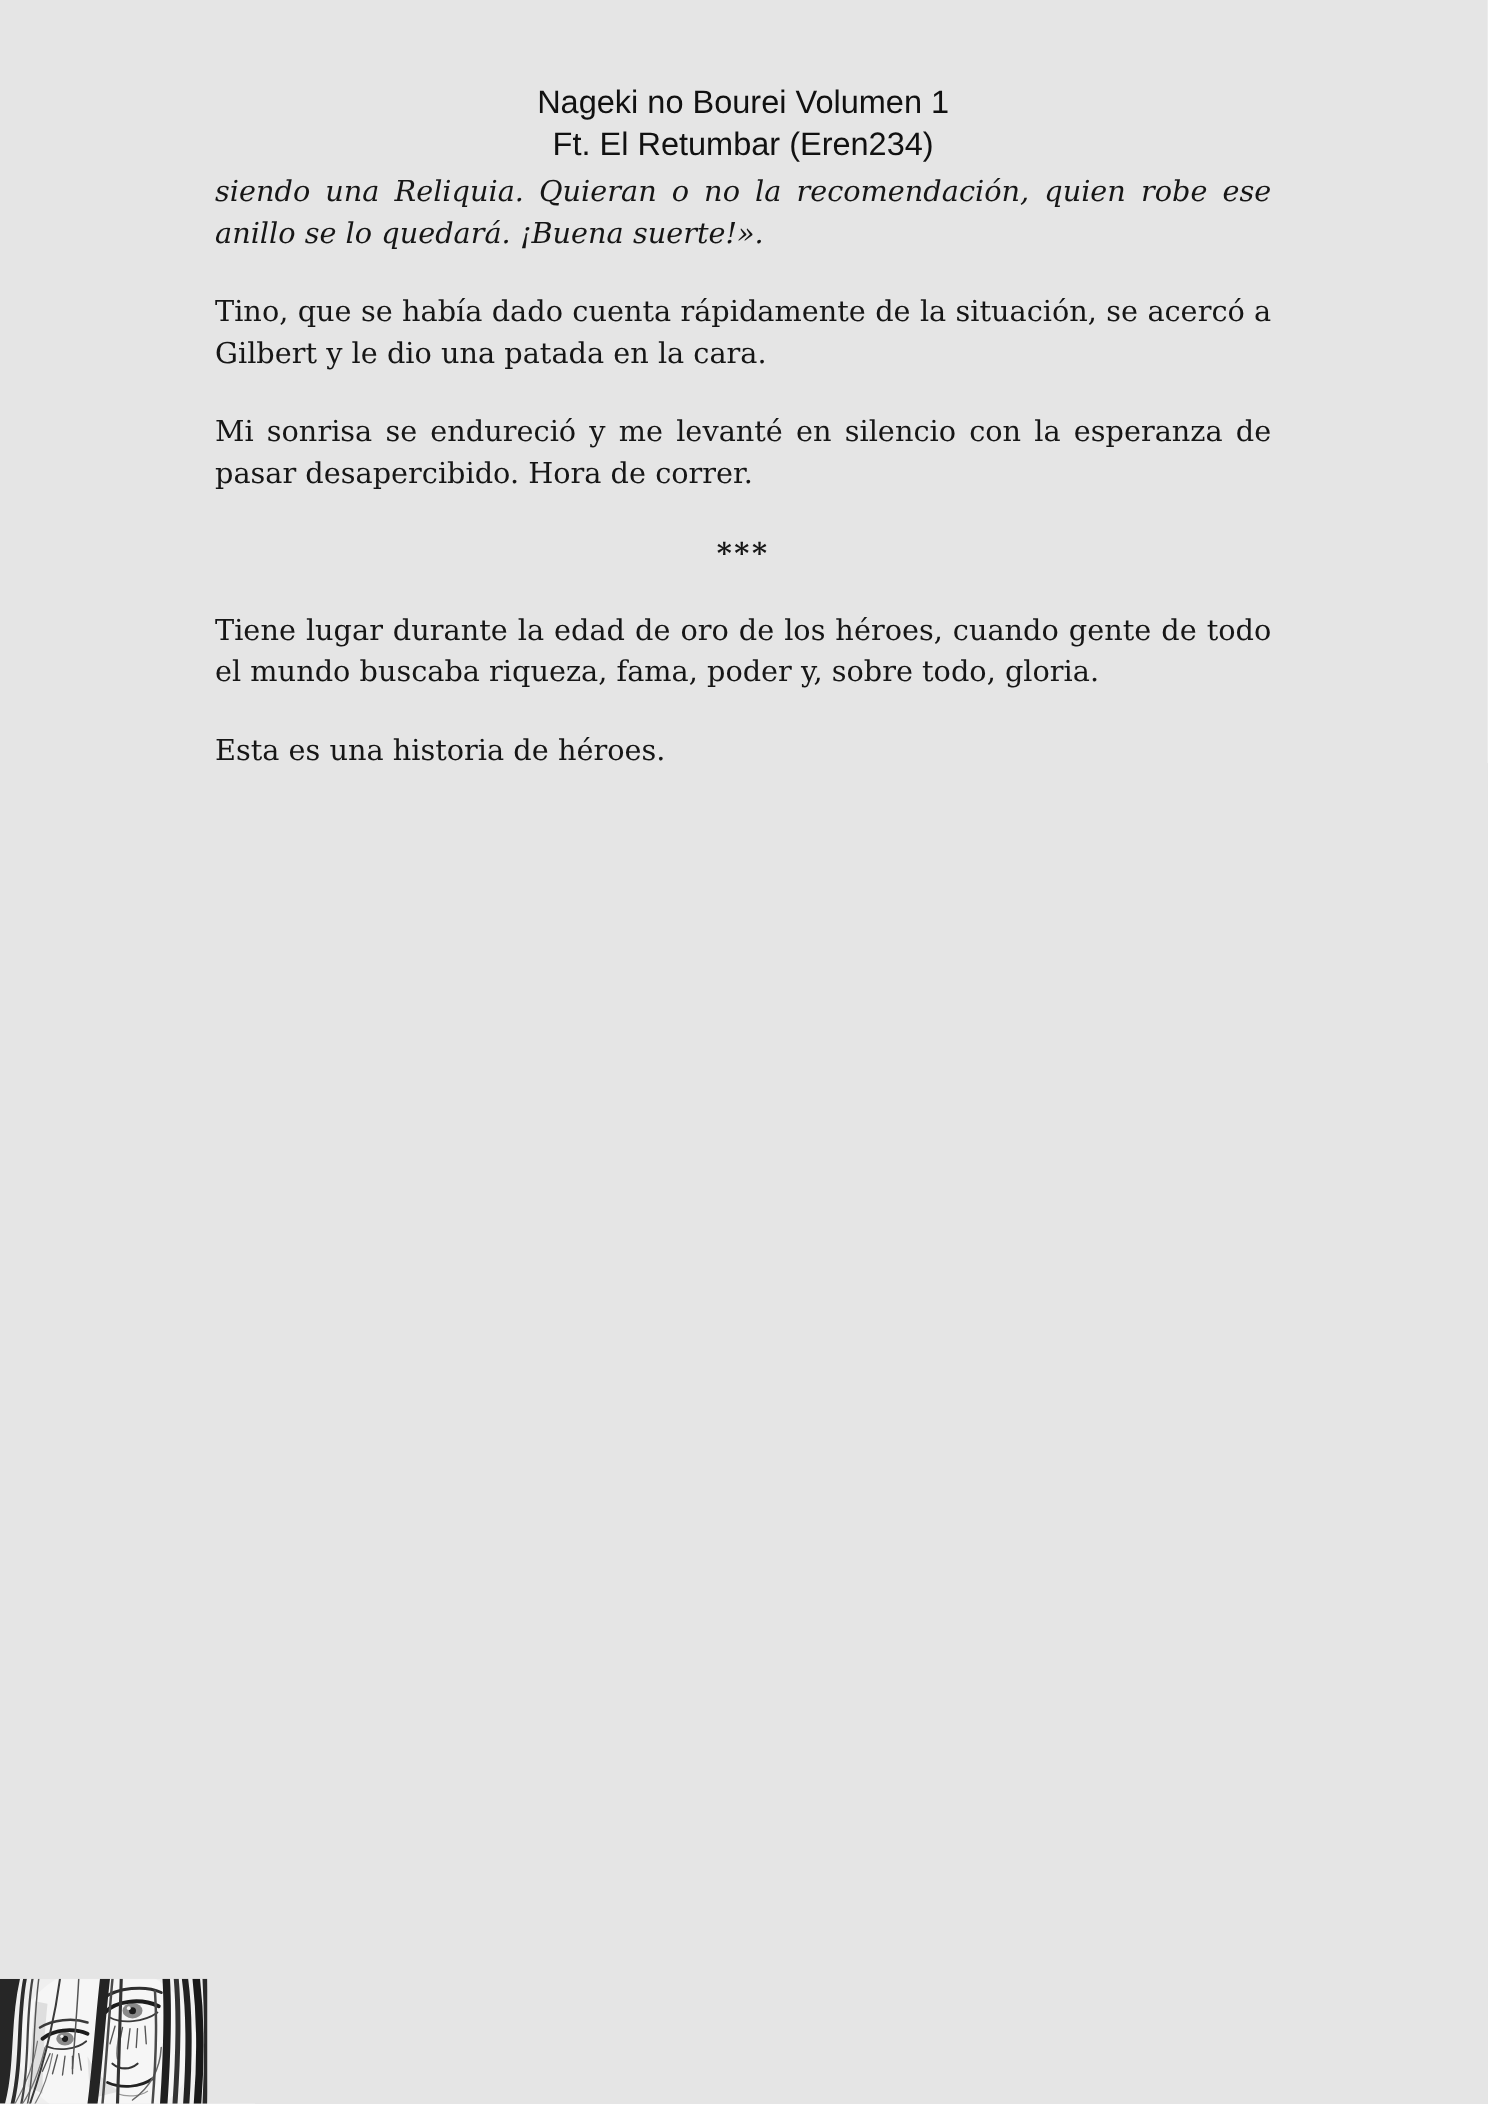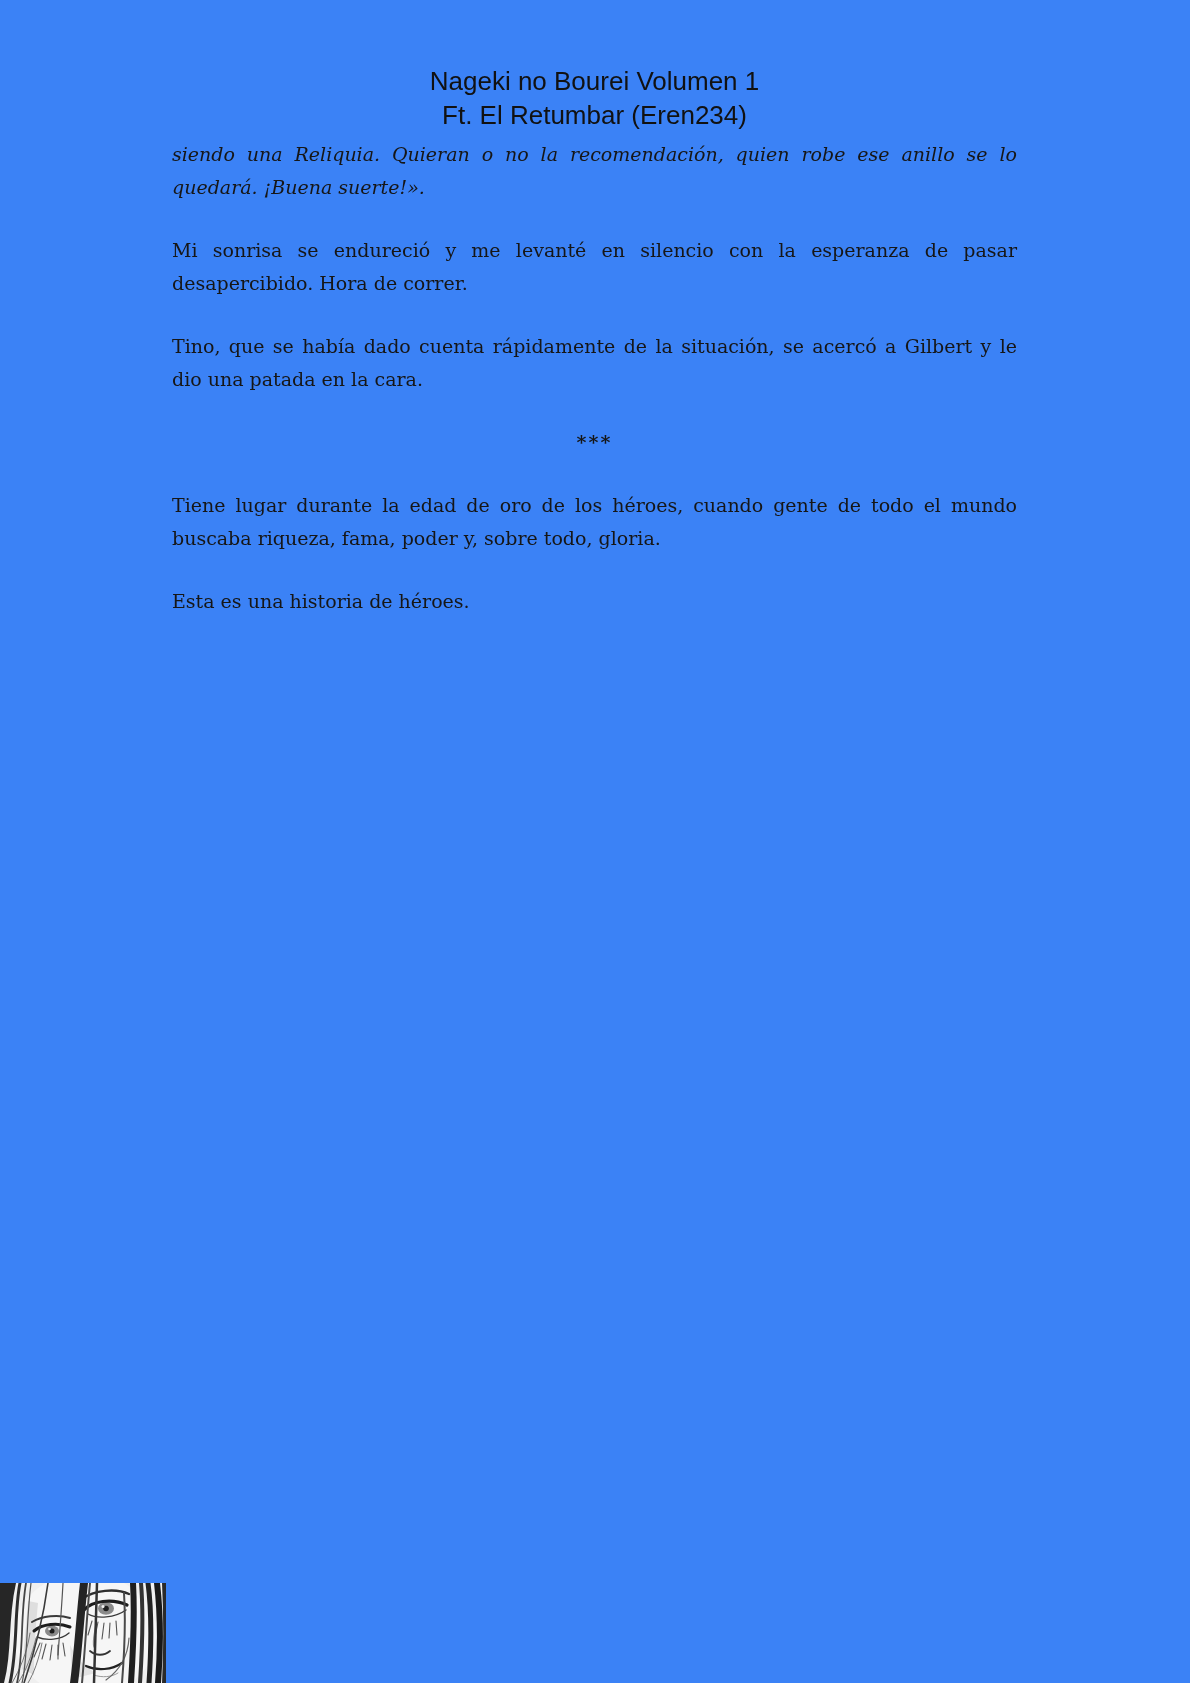--- a/index.html
+++ b/index.html
@@ -7,42 +7,42 @@
     width: 1190px;
     height: 1683px;
     background: #ffffff;
     position: relative;
     overflow: hidden;
     font-family: "DejaVu Serif", serif;
   }
   .page {
     position: absolute;
     inset: 0;
-    background: #3b82f6;
+    background: #e5e5e5;
   }
   
   .doc-header {
     position: absolute;
     top: 64px;
     left: 172px;
     width: 845px;
     text-align: center;
     font-family: "Liberation Sans", sans-serif;
     font-size: 26px;
     line-height: 34px;
     color: #111111;
   }
   
   .doc-body {
     position: absolute;
     top: 138px;
     left: 172px;
     width: 845px;
     font-family: "DejaVu Serif", serif;
-    font-size: 19px;
+    font-size: 23px;
     line-height: 33px;
     color: #161616;
     text-align: justify;
     text-justify: inter-word;
     hyphens: none;
   }
   .doc-body p.para {
     margin: 0 0 30px 0;
     padding: 0;
   }
@@ -72,22 +72,22 @@
 
 <div class="page">
 
   <header class="doc-header">
     <div>Nageki no Bourei Volumen 1</div>
     <div>Ft. El Retumbar (Eren234)</div>
   </header>
 
   <main class="doc-body">
     <p class="para italic">siendo una Reliquia. Quieran o no la recomendación, quien robe ese anillo se lo quedará. ¡Buena suerte!».</p>
+    <p class="para">Tino, que se había dado cuenta rápidamente de la situación, se acercó a Gilbert y le dio una patada en la cara.</p>
     <p class="para">Mi sonrisa se endureció y me levanté en silencio con la esperanza de pasar desapercibido. Hora de correr.</p>
-    <p class="para">Tino, que se había dado cuenta rápidamente de la situación, se acercó a Gilbert y le dio una patada en la cara.</p>
     <p class="para separator">***</p>
     <p class="para">Tiene lugar durante la edad de oro de los héroes, cuando gente de todo el mundo buscaba riqueza, fama, poder y, sobre todo, gloria.</p>
     <p class="para">Esta es una historia de héroes.</p>
   </main>
 
   <figure class="corner-art" role="img" aria-label="Ilustración en blanco y negro estilo manga: rostro con largos mechones de pelo oscuro cayendo sobre los ojos">
     <svg width="166" height="100" viewBox="0 0 166 100" xmlns="http://www.w3.org/2000/svg">
 
       <rect x="0" y="0" width="166" height="100" fill="#efefef"></rect>
       <ellipse cx="85" cy="52" rx="72" ry="62" fill="#f6f6f6"></ellipse>

